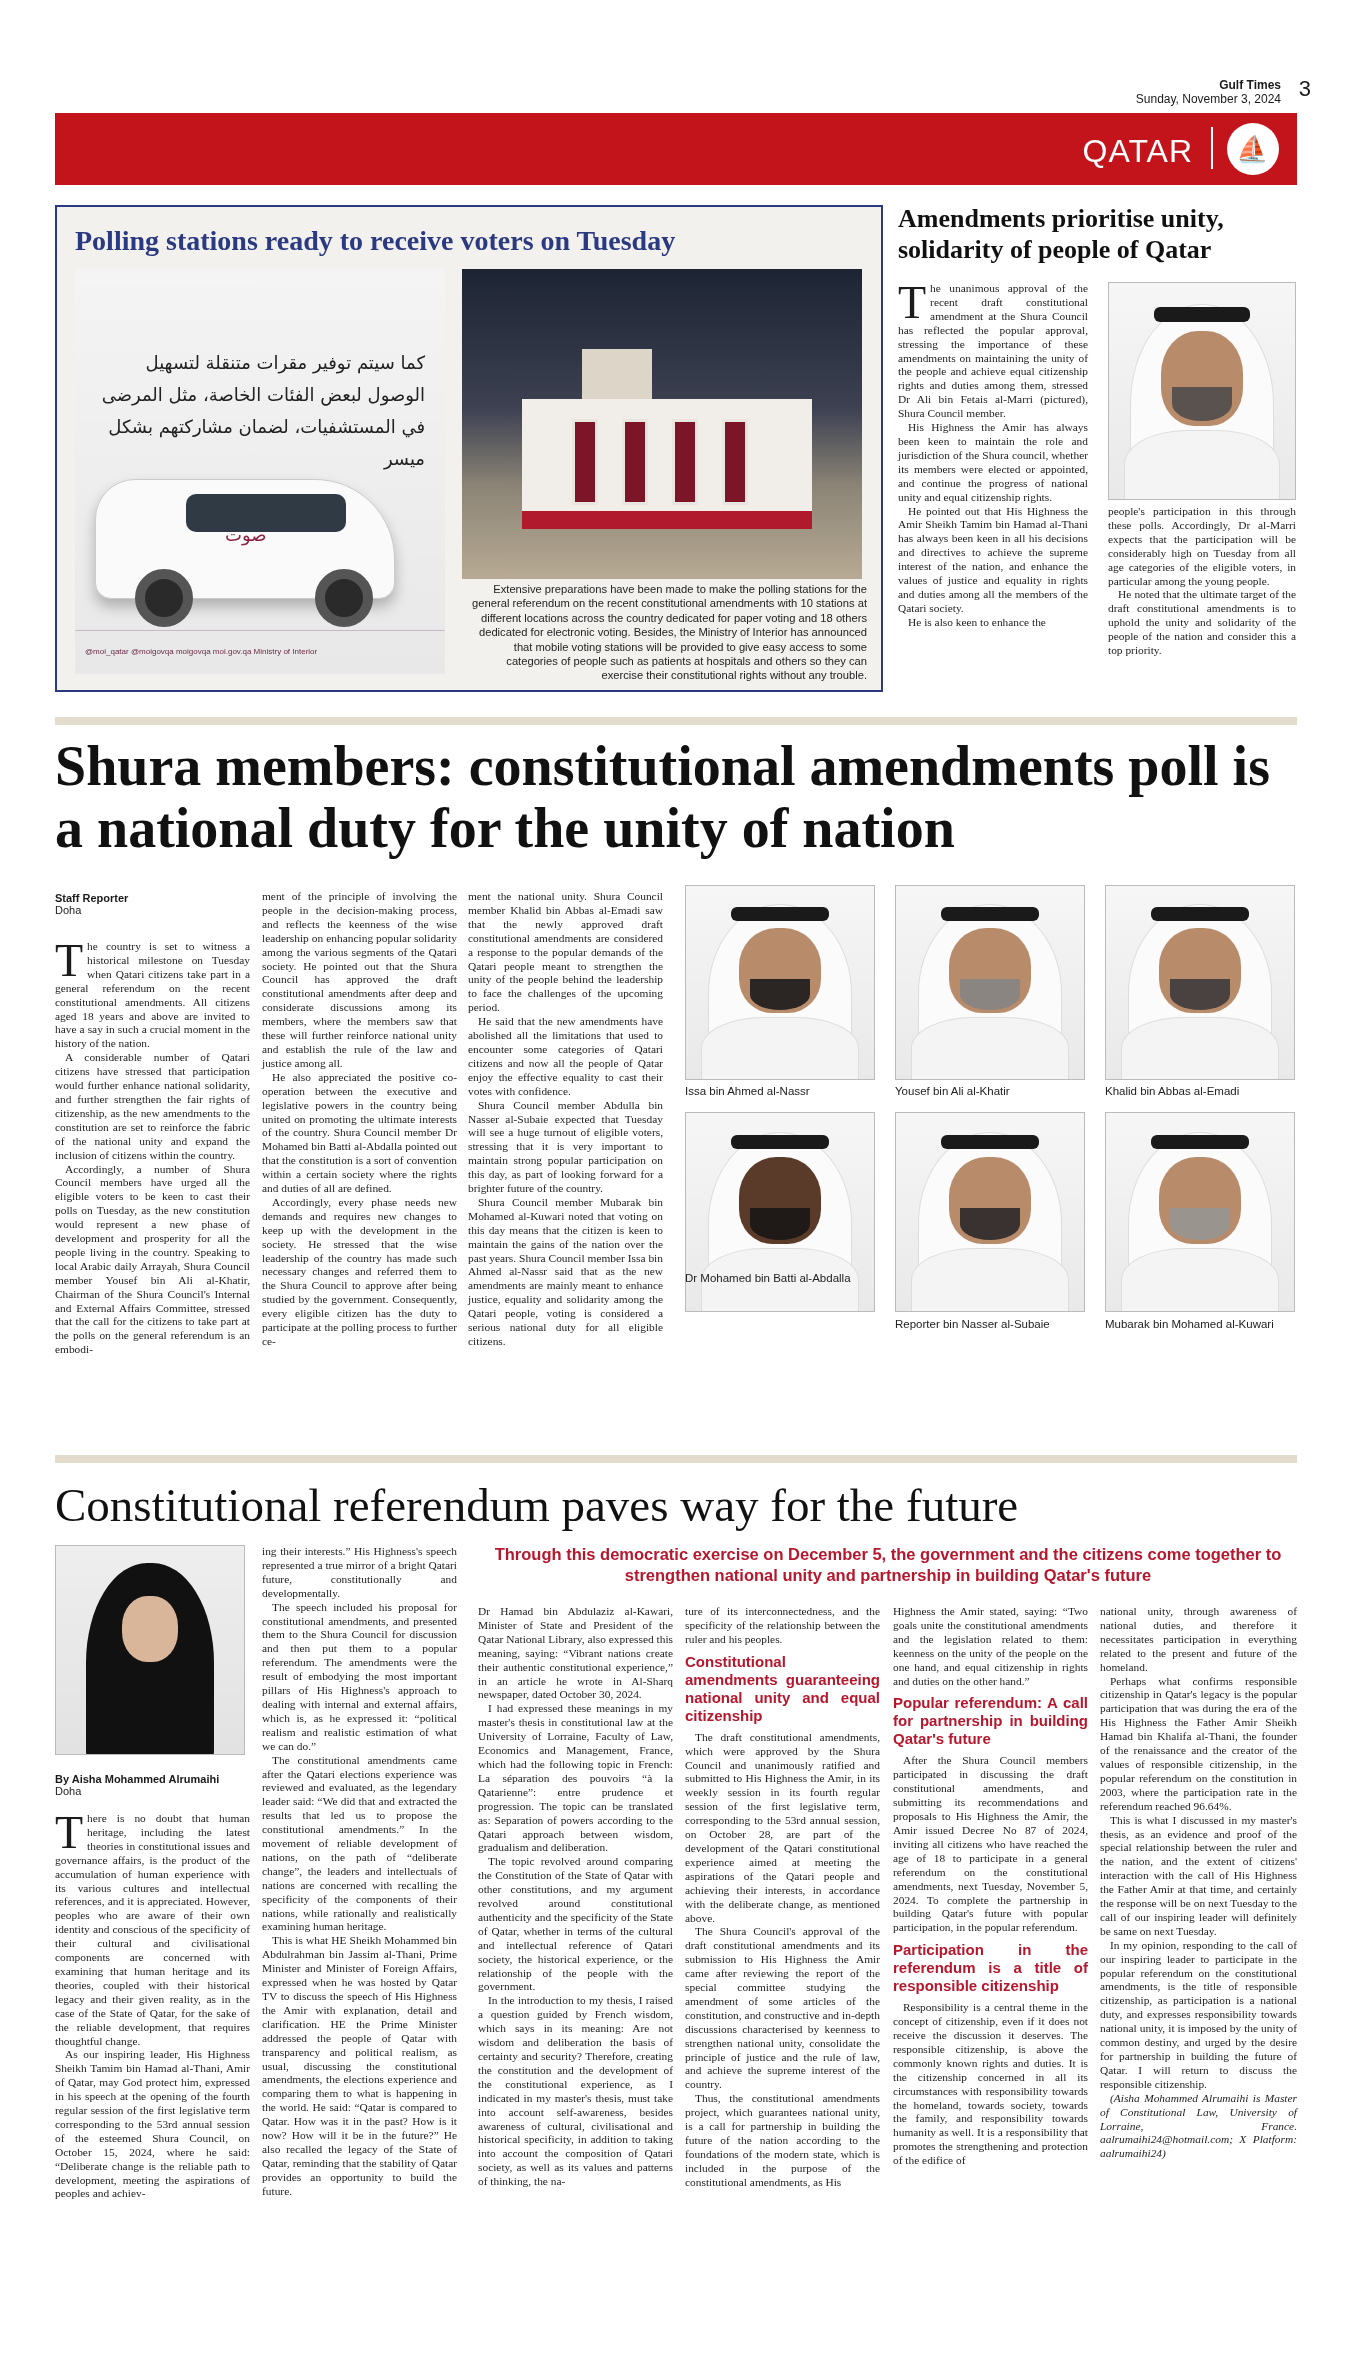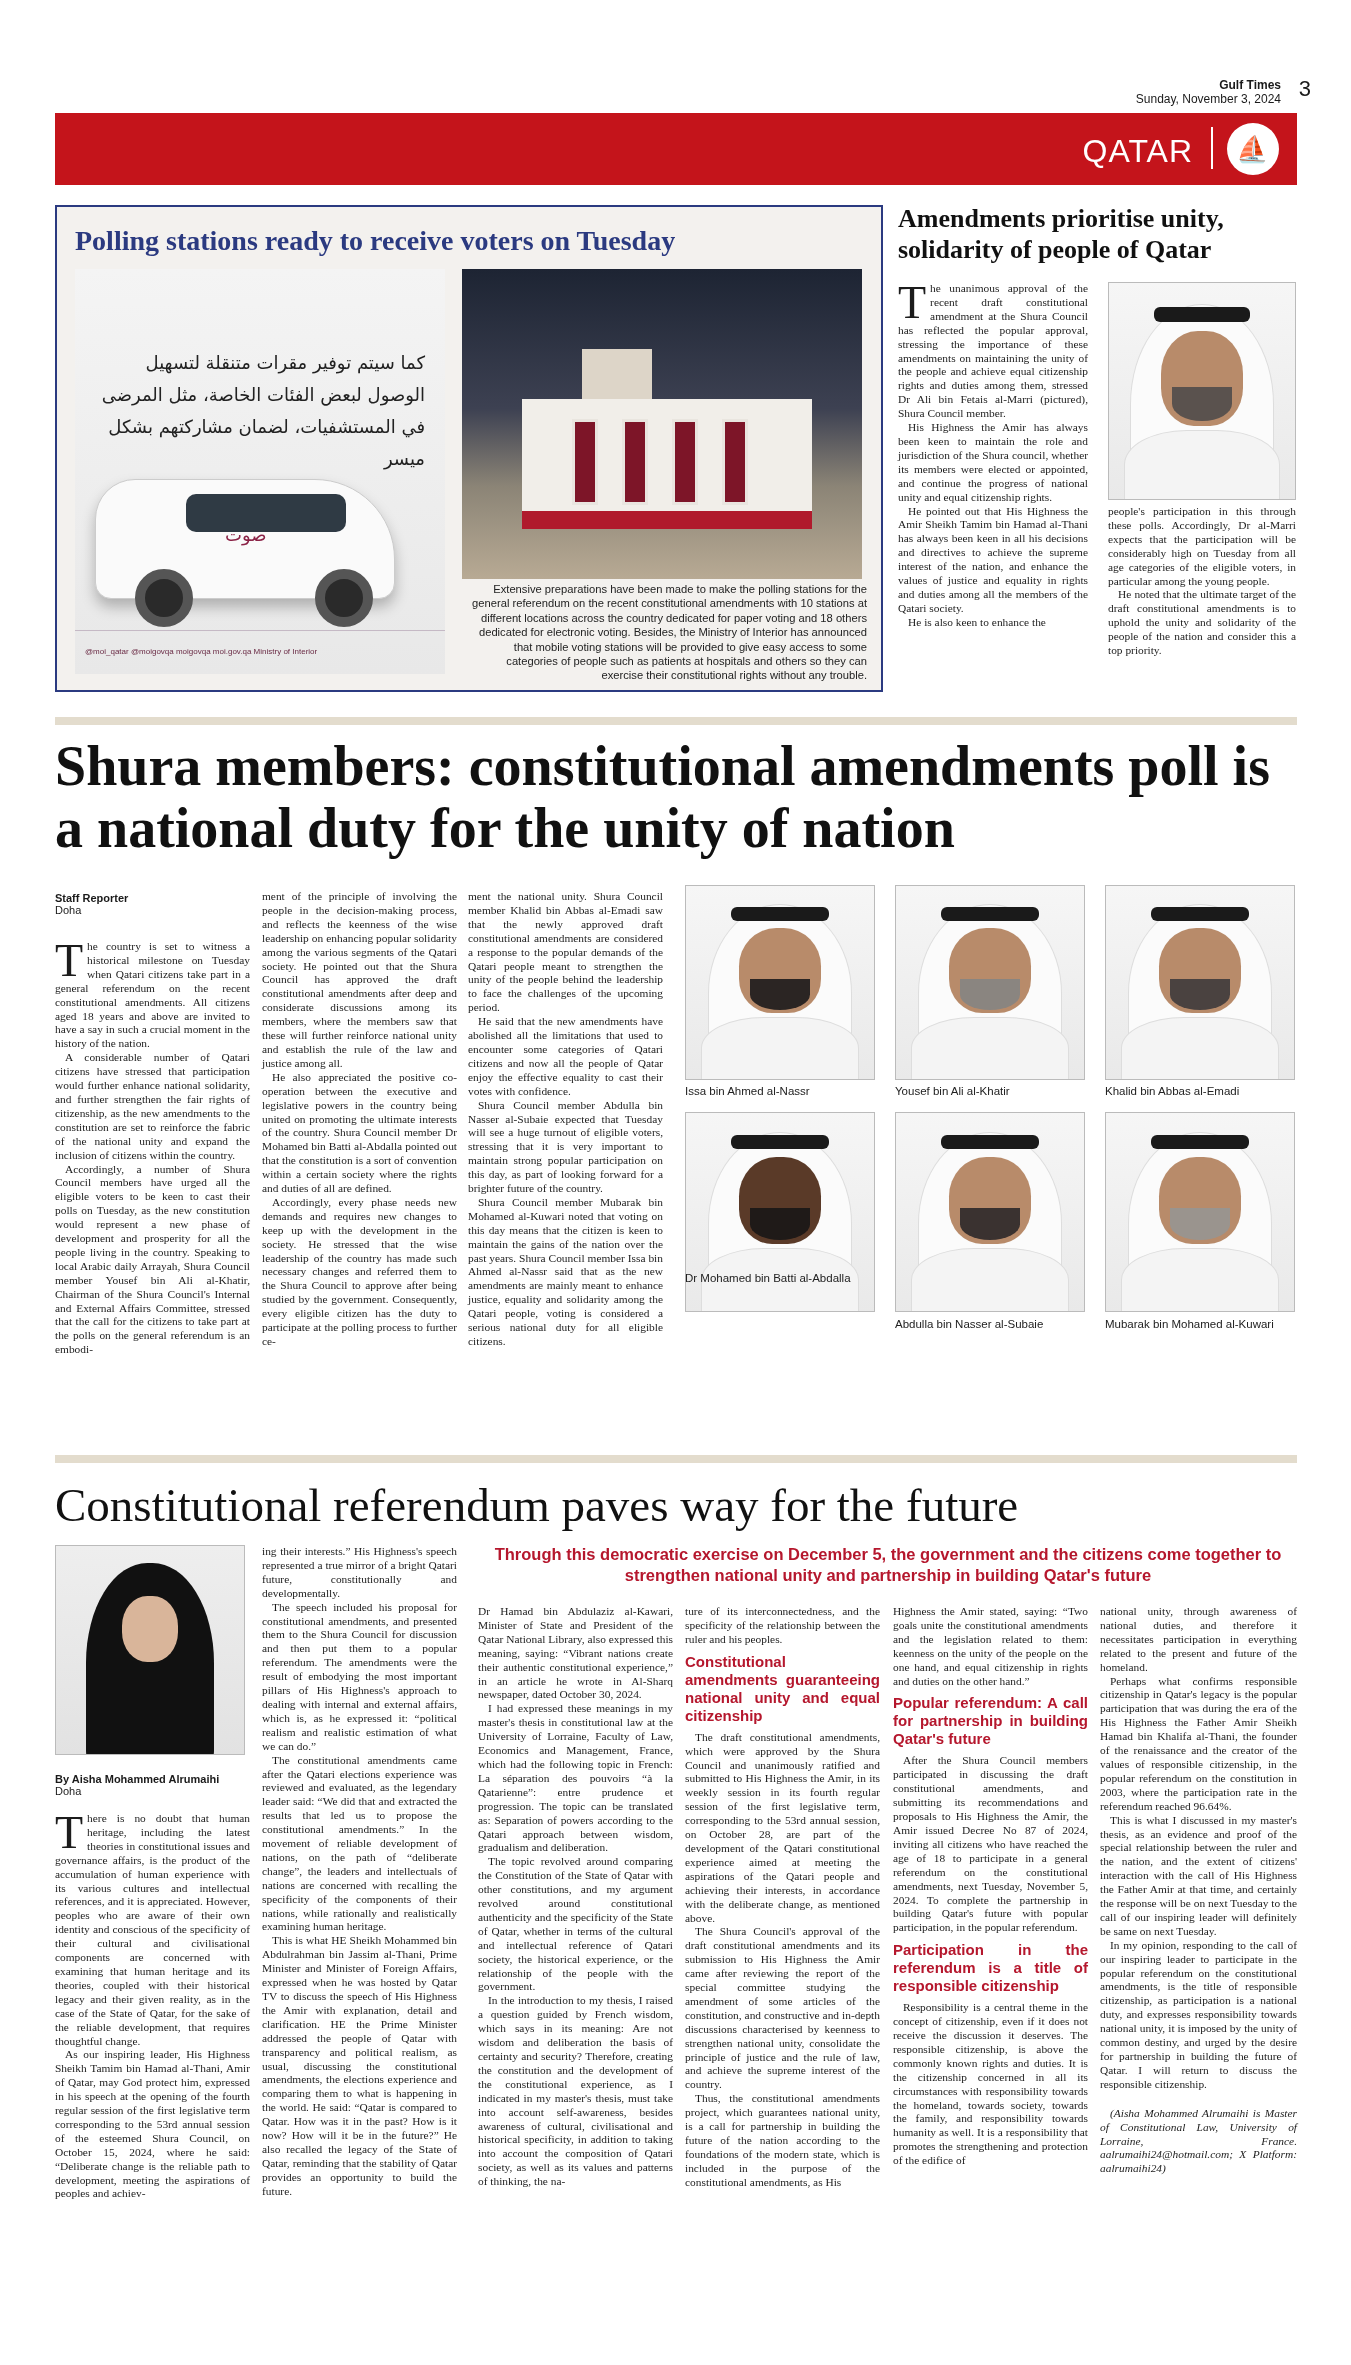--- a/index.html
+++ b/index.html
@@ -163,21 +163,21 @@
 </div>
 <div class="abs pcap" style="left:685px; top:1272px;">Dr Mohamed bin Batti al-Abdalla</div>
 
 <div class="abs portrait" style="left:895px; top:1112px; width:190px; height:200px;">
   <div class="ghutra"></div>
     <div class="agal"></div>
     <div class="face"></div>
     <div class="beard" style="background:#3a3230;"></div>
     <div class="thobe"></div>
 </div>
-<div class="abs pcap" style="left:895px; top:1318px;">Abdulla bin Nasser al-Subaie</div>
+<div class="abs pcap" style="left:895px; top:1318px;">Reporter bin Nasser al-Subaie</div>
 
 <div class="abs portrait" style="left:1105px; top:1112px; width:190px; height:200px;">
   <div class="ghutra"></div>
     <div class="agal"></div>
     <div class="face"></div>
     <div class="beard" style="background:#9a948e;"></div>
     <div class="thobe"></div>
 </div>
 <div class="abs pcap" style="left:1105px; top:1318px;">Mubarak bin Mohamed al-Kuwari</div>
 
@@ -224,14 +224,14 @@
   <div class="subhead">Popular referendum: A call for partnership in building Qatar's future</div>
   <p>After the Shura Council members participated in discussing the draft constitutional amendments, and submitting its recommendations and proposals to His Highness the Amir, the Amir issued Decree No 87 of 2024, inviting all citizens who have reached the age of 18 to participate in a general referendum on the constitutional amendments, next Tuesday, November 5, 2024. To complete the partnership in building Qatar's future with popular participation, in the popular referendum.</p>
   <div class="subhead">Participation in the referendum is a title of responsible citizenship</div>
   <p>Responsibility is a central theme in the concept of citizenship, even if it does not receive the discussion it deserves. The responsible citizenship, is above the commonly known rights and duties. It is the citizenship concerned in all its circumstances with responsibility towards the homeland, towards society, towards the family, and responsibility towards humanity as well. It is a responsibility that promotes the strengthening and protection of the edifice of</p>
 </div>
 <div class="abs col-text" style="left:1100px; top:1605px; width:197px;">
   <p class="first">national unity, through awareness of national duties, and therefore it necessitates participation in everything related to the present and future of the homeland.</p>
   <p>Perhaps what confirms responsible citizenship in Qatar's legacy is the popular participation that was during the era of the His Highness the Father Amir Sheikh Hamad bin Khalifa al-Thani, the founder of the renaissance and the creator of the values of responsible citizenship, in the popular referendum on the constitution in 2003, where the participation rate in the referendum reached 96.64%.</p>
   <p>This is what I discussed in my master's thesis, as an evidence and proof of the special relationship between the ruler and the nation, and the extent of citizens' interaction with the call of His Highness the Father Amir at that time, and certainly the response will be on next Tuesday to the call of our inspiring leader will definitely be same on next Tuesday.</p>
   <p>In my opinion, responding to the call of our inspiring leader to participate in the popular referendum on the constitutional amendments, is the title of responsible citizenship, as participation is a national duty, and expresses responsibility towards national unity, it is imposed by the unity of common destiny, and urged by the desire for partnership in building the future of Qatar. I will return to discuss the responsible citizenship.</p>
-  <p style="font-style:italic;margin-top:15px;">(Aisha Mohammed Alrumaihi is Master of Constitutional Law, University of Lorraine, France. aalrumaihi24@hotmail.com; X Platform: aalrumaihi24)</p>
+  <p style="font-style:italic;">(Aisha Mohammed Alrumaihi is Master of Constitutional Law, University of Lorraine, France. aalrumaihi24@hotmail.com; X Platform: aalrumaihi24)</p>
 </div>
 
 </body></html>

